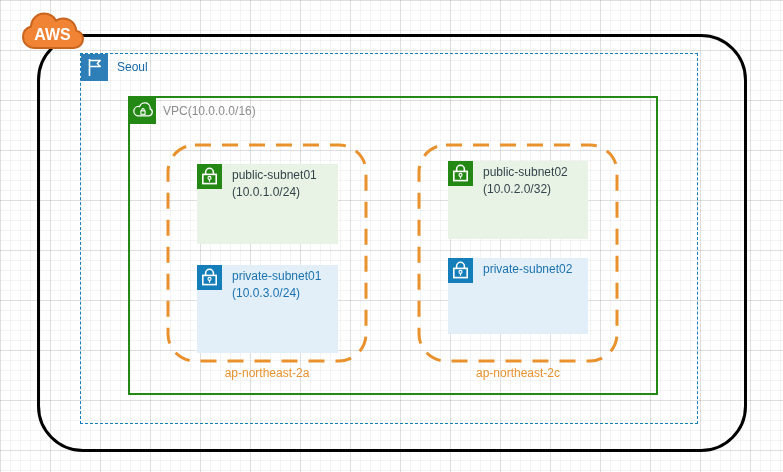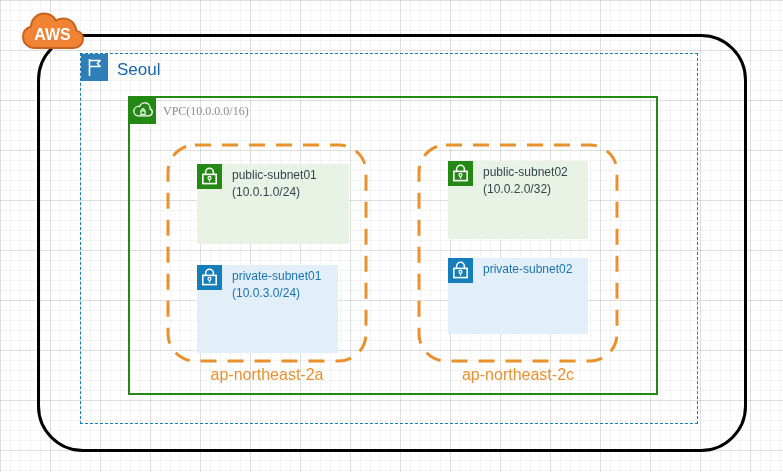--- a/index.html
+++ b/index.html
@@ -27,47 +27,47 @@
   
   .region{
     left:80px;top:53px;width:618px;height:371px;
     border:1.5px dashed #147EBA;box-sizing:border-box;
   }
   .region-icon{
     left:0;top:0;width:27px;height:27px;background:#2E7FB8;
     display:flex;align-items:center;justify-content:center;
   }
   .region-label{
-    left:36px;top:6px;font-size:17px;color:#1766A6;white-space:nowrap;
+    left:36px;top:6px;font-size:12px;color:#1766A6;white-space:nowrap;
   }
   
   .vpc{
     left:47px;top:42px;width:530px;height:299px;
     border:2px solid #248814;box-sizing:border-box;
   }
   .vpc-icon{
     left:0;top:0;width:26px;height:26px;background:#248814;
     display:flex;align-items:center;justify-content:center;
   }
-  .vpc-label{left:33px;top:6px;font-size:12px;color:#8C8C8C;white-space:nowrap;font-family:Liberation Serif, serif;}
+  .vpc-label{left:33px;top:6px;font-size:12px;color:#8C8C8C;white-space:nowrap;}
   
   .az{width:202px;height:220px;}
   .az1{left:166px;top:143px;}
   .az2{left:417px;top:143px;}
   .az-label{
     width:202px;top:366px;text-align:center;
-    font-size:16px;color:#E8912D;white-space:nowrap;
+    font-size:12px;color:#E8912D;white-space:nowrap;
   }
   .az-label1{left:166px;}
   .az-label2{left:417px;}
   
   .subnet{box-sizing:border-box;}
   .subnet.public{background:#E9F3E5;}
   .subnet.private{background:#E3EFF8;}
-  .sn-pub1{left:197px;top:164px;width:152px;height:80px;}
+  .sn-pub1{left:197px;top:164px;width:141px;height:80px;}
   .sn-pri1{left:197px;top:265px;width:141px;height:88px;}
   .sn-pub2{left:448px;top:161px;width:140px;height:78px;}
   .sn-pri2{left:448px;top:258px;width:140px;height:76px;}
   .subnet-icon{
     left:0;top:0;width:25px;height:25px;
     display:flex;align-items:center;justify-content:center;
   }
   .subnet-icon.public{background:#248814;}
   .subnet-icon.private{background:#147EBA;}
   .subnet-label{

